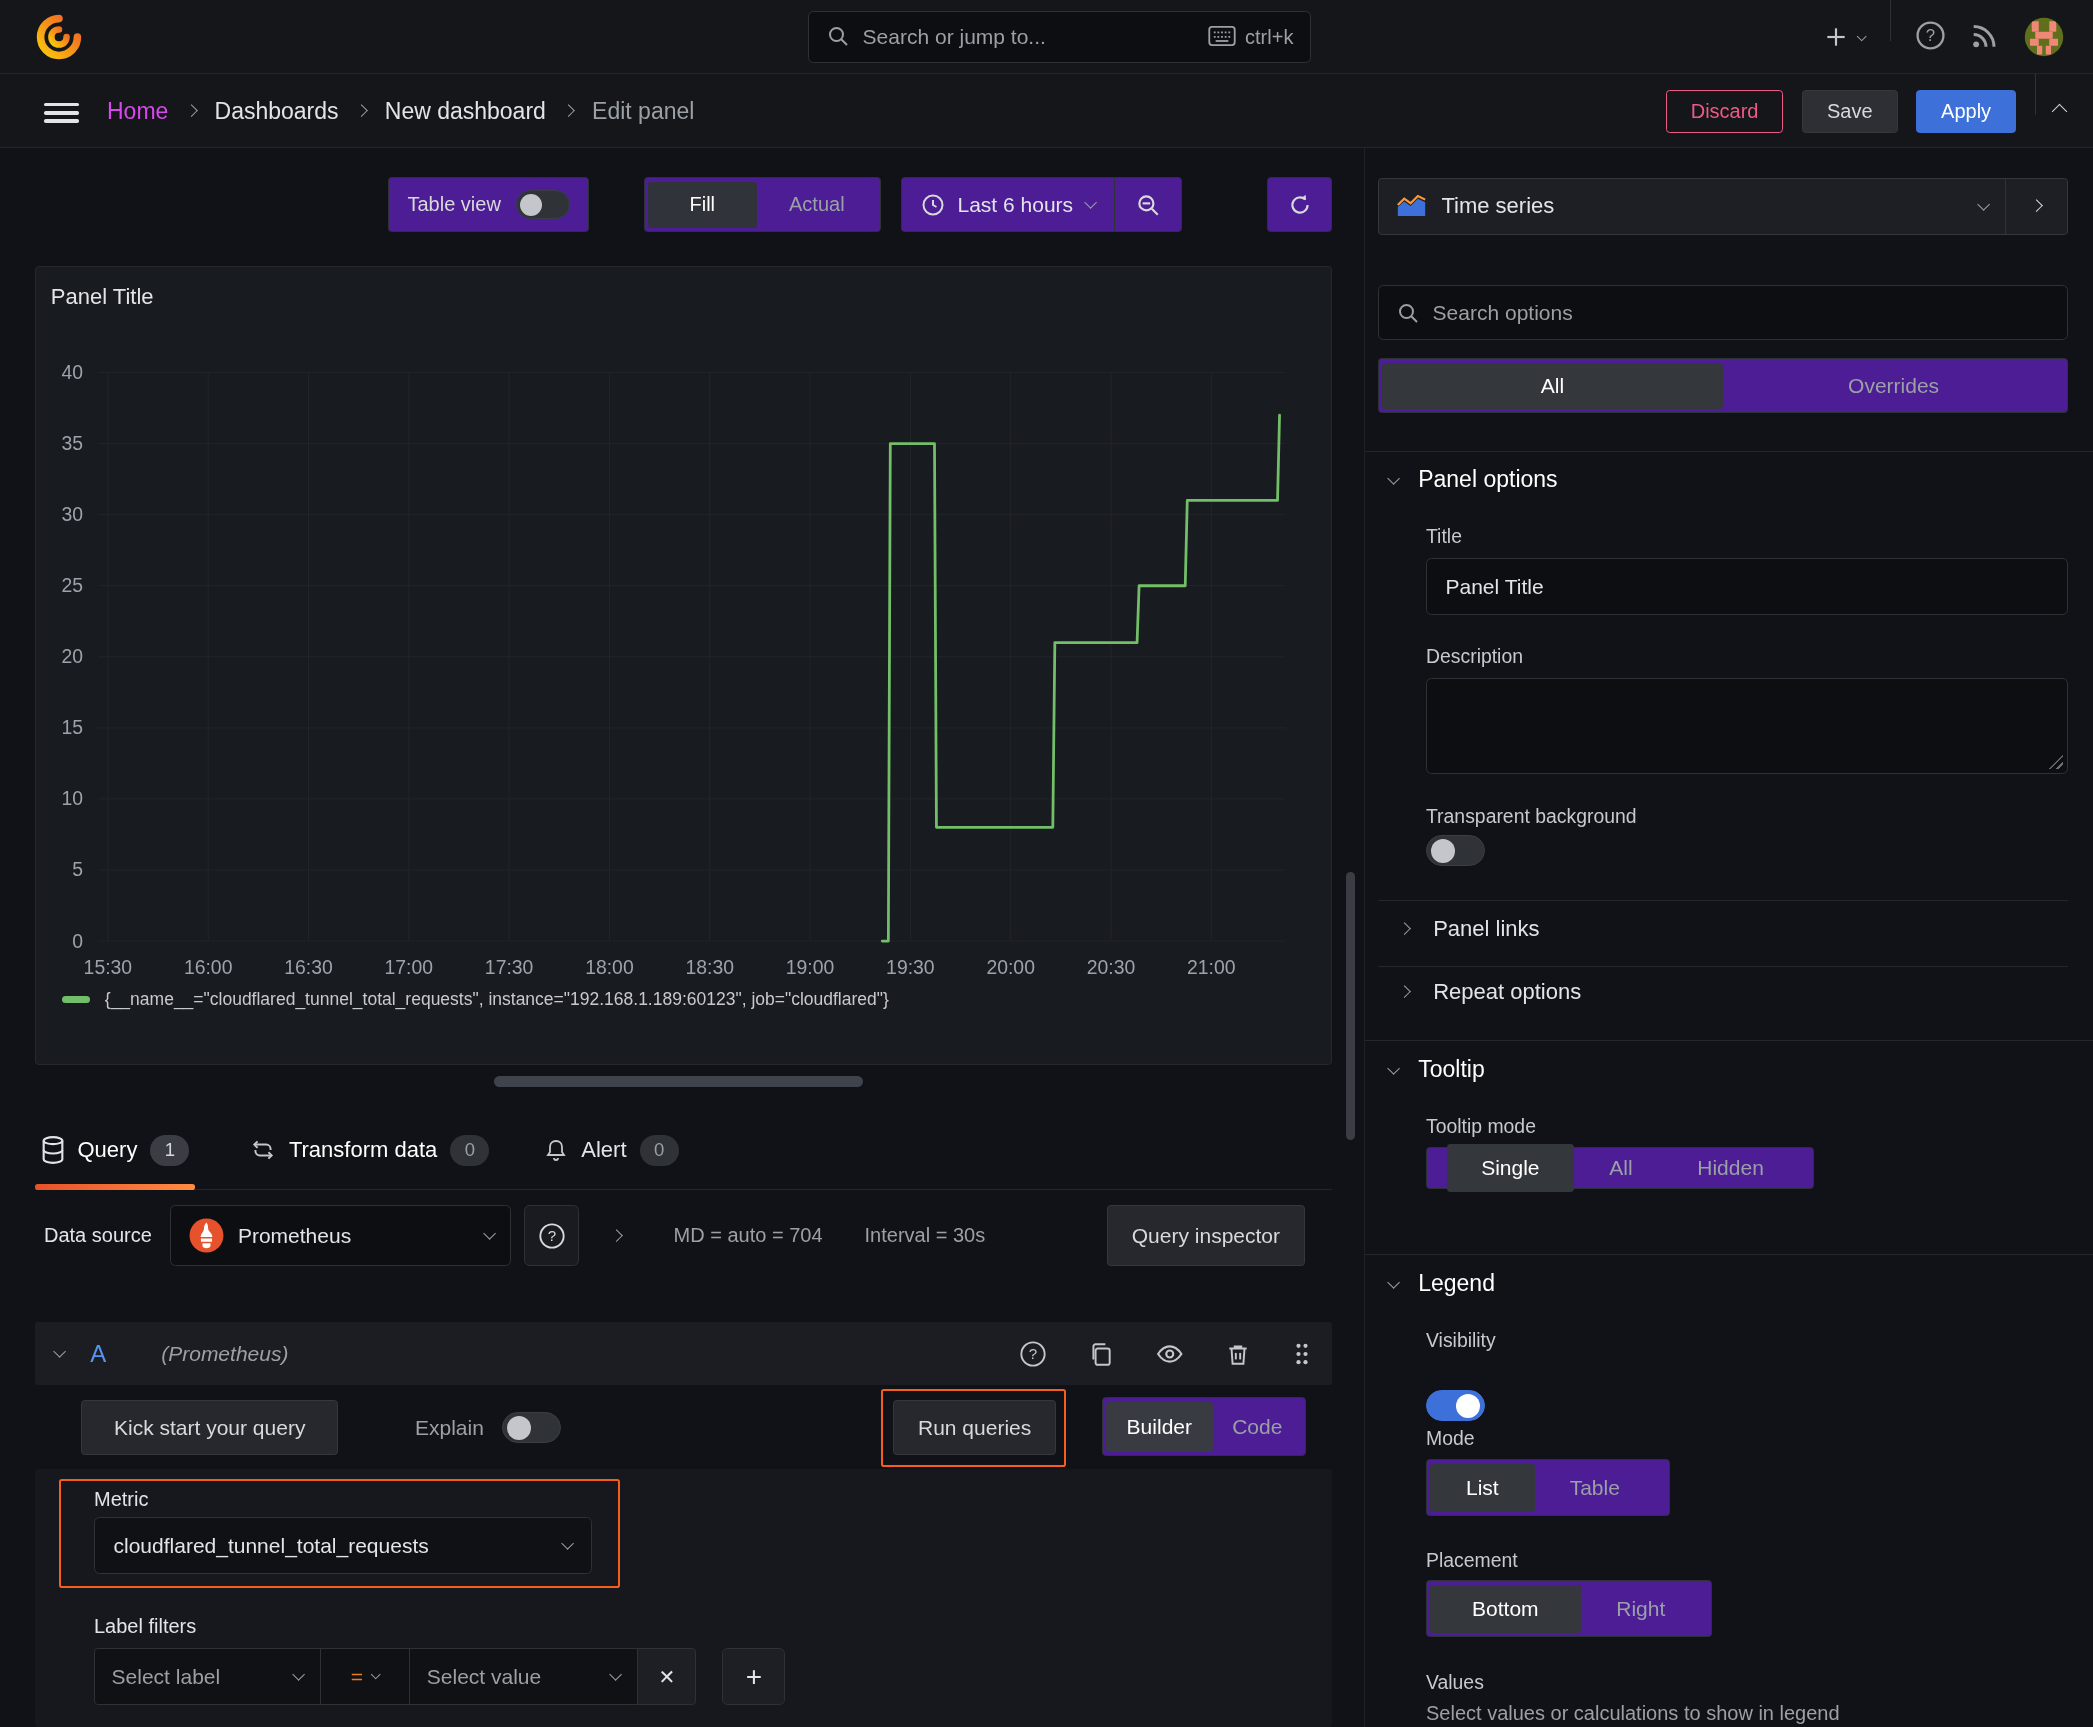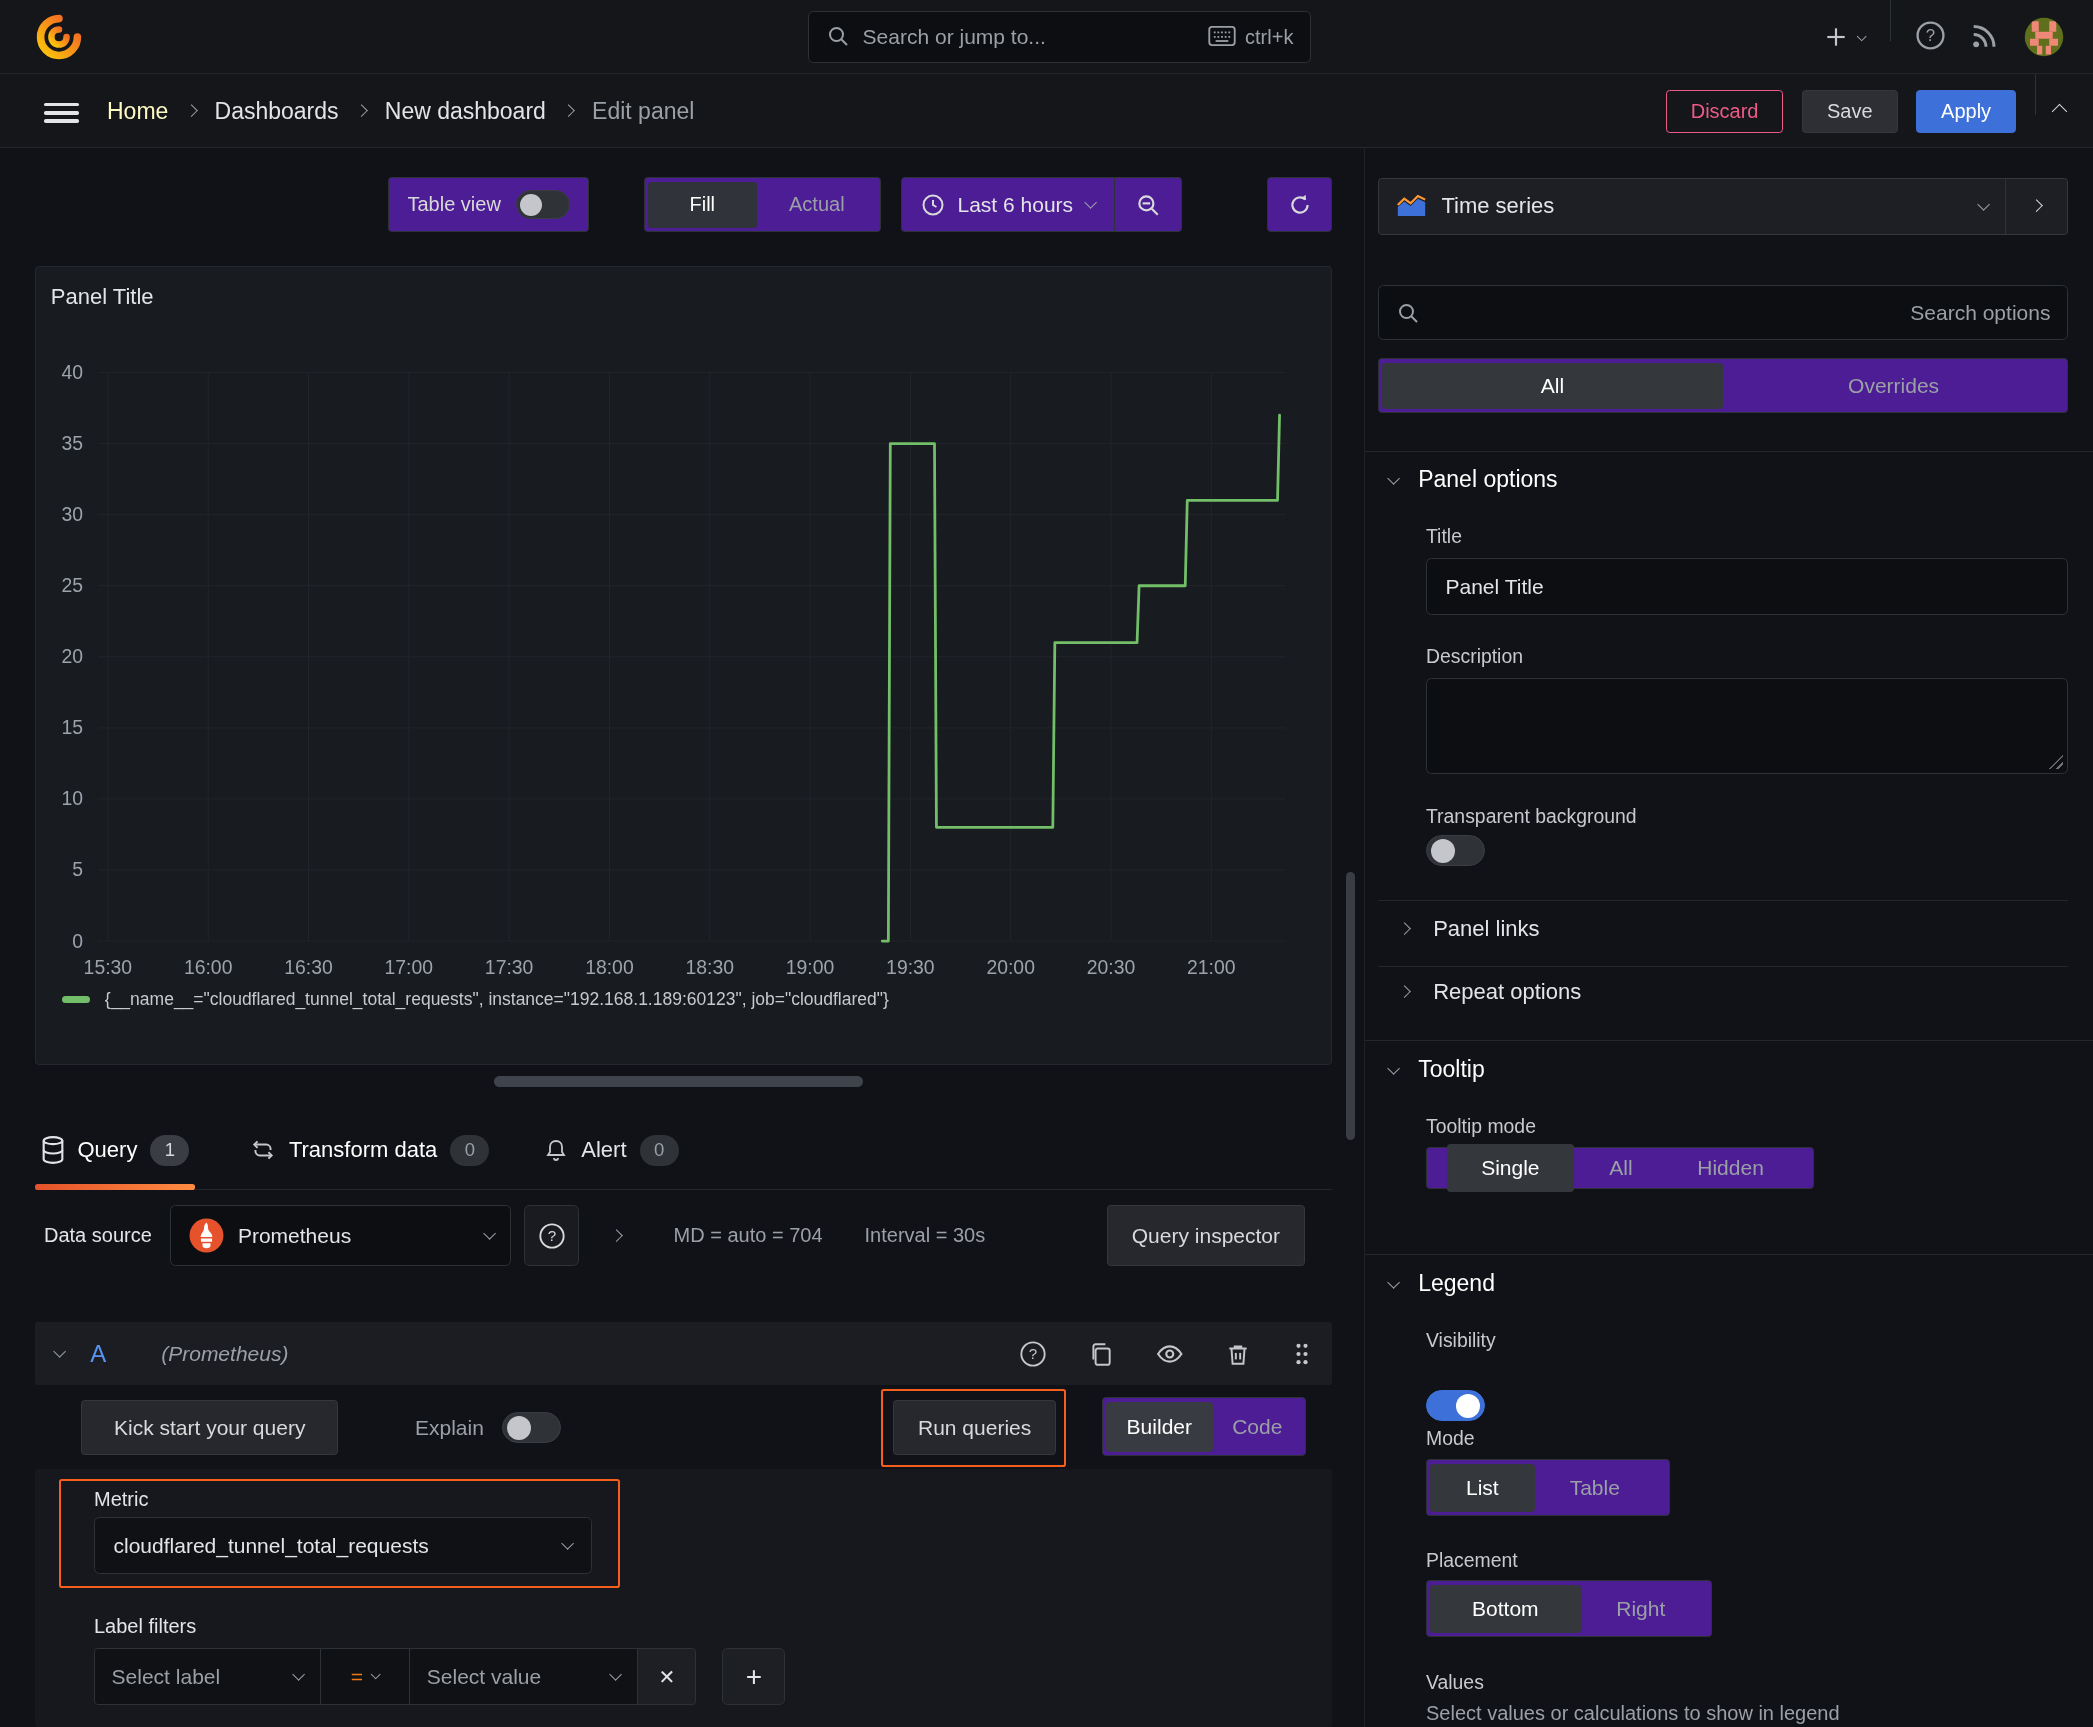--- a/index.html
+++ b/index.html
@@ -2,21 +2,21 @@
 <html style="font-size:14.8px"><head>
 <meta charset="utf-8">
 <style>
   *{margin:0;padding:0;box-sizing:border-box;}
   html,body{width:2093px;height:1728px;}
   body{background:#111217;color:#d8d9da;font-family:"Liberation Sans",sans-serif;overflow:hidden;position:relative;}
   .abs{position:absolute;}
   .row{display:flex;align-items:center;}
   .txt-dim{color:#9aa0a6;}
   .bar{width:100%;background:#141619;border-bottom:0.9px solid #23262b;}
-  .input-like{background:#0d0e12;border:0.9px solid #2c3235;border-radius:5.5px;justify-content:space-between;}
+  .input-like{background:#0d0e12;border:0.9px solid #2c3235;border-radius:5.5px;}
   .btn{display:inline-flex;align-items:center;justify-content:center;border-radius:3.7px;font-size:20px;cursor:pointer;}
   .btn-secondary{background:#2d2f35;color:#d8d9da;border:0.9px solid #34373c;}
   .btn-primary{background:#3d71d9;color:#fff;border:0.9px solid #3d71d9;}
   .btn-outline-pink{background:transparent;color:#ee5a86;border:0.9px solid #ee5a86;}
   .seg{border:0.9px solid #2c3235;border-radius:3.7px;display:flex;align-items:center;background:#4c1d95;}
   .seg .chip{border-radius:3.7px;display:flex;align-items:center;justify-content:center;color:#fff;background:#383b42;}
   .seg .plain{display:flex;align-items:center;justify-content:center;color:#9aa0a6;}
   .chev{display:inline-block;width:9.2px;height:9.2px;border-right:1.8px solid #9aa0a6;border-bottom:1.8px solid #9aa0a6;}
   .chev.down{transform:rotate(45deg);}
   .chev.right{transform:rotate(-45deg);}
@@ -116,21 +116,21 @@
 
 <div class="abs bar" style="left:0;top:74px;height:74px;">
   <div class="abs" style="left:44px;top:24px;">
     <div>
       <div style="width:35px;height:3.7px;background:#e3e4e8;border-radius:1.8px;margin:4.6px 0;"></div>
       <div style="width:35px;height:3.7px;background:#e3e4e8;border-radius:1.8px;margin:4.6px 0;"></div>
       <div style="width:35px;height:3.7px;background:#e3e4e8;border-radius:1.8px;margin:4.6px 0;"></div>
     </div>
   </div>
   <div class="abs row" style="left:107px;top:0;height:74px;gap:18.5px;font-size:23px;">
-    <span style="color:#fef9c3;">Home</span>
+    <span style="color:#d946ef;">Home</span>
     <span class="chev right"></span>
     <span style="color:#e3e4e8;">Dashboards</span>
     <span class="chev right"></span>
     <span style="color:#e3e4e8;">New dashboard</span>
     <span class="chev right"></span>
     <span class="txt-dim">Edit panel</span>
   </div>
   <div class="abs row" style="right:28px;top:0;height:74px;gap:18.5px;">
     <button class="btn btn-outline-pink" style="height:43px;padding:0 24px;">Discard</button>
     <button class="btn btn-secondary" style="height:43px;padding:0 24px;">Save</button>

